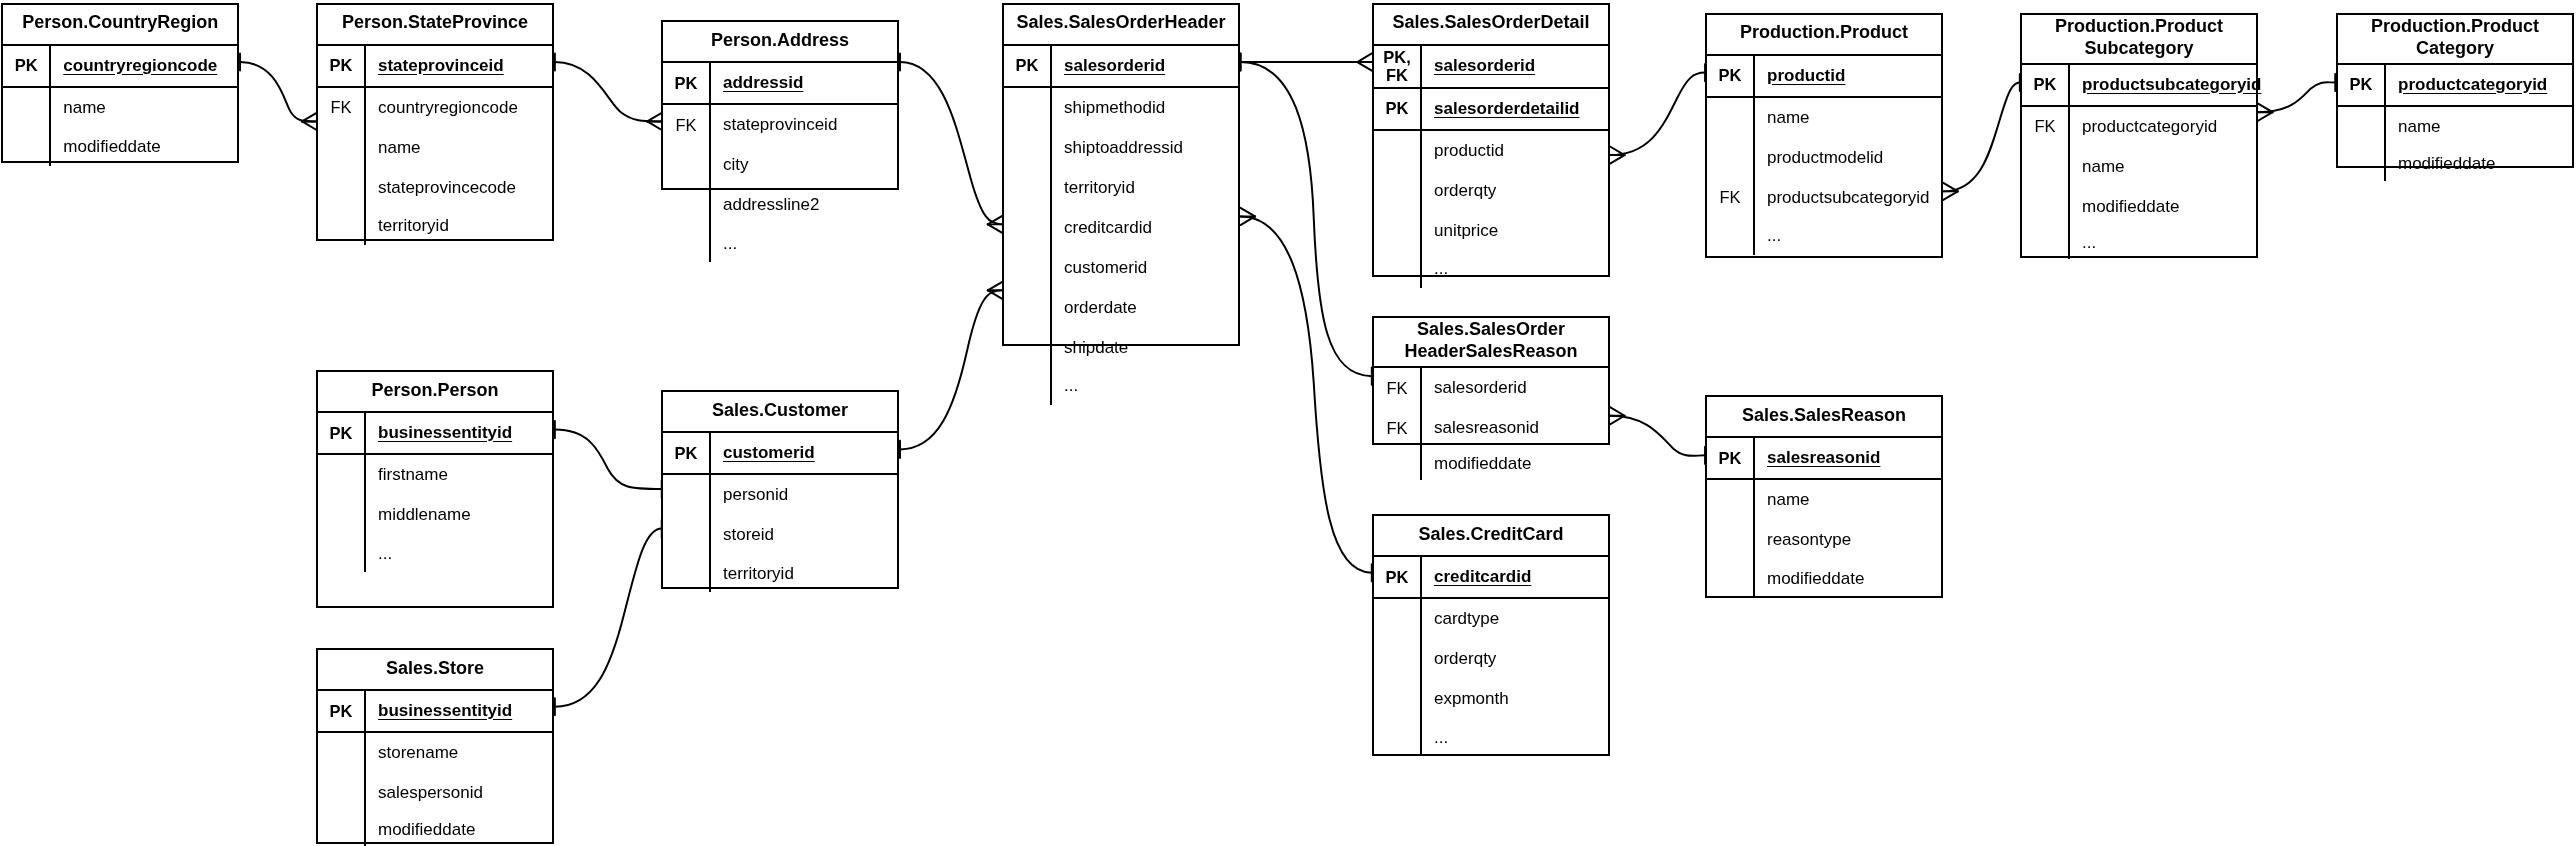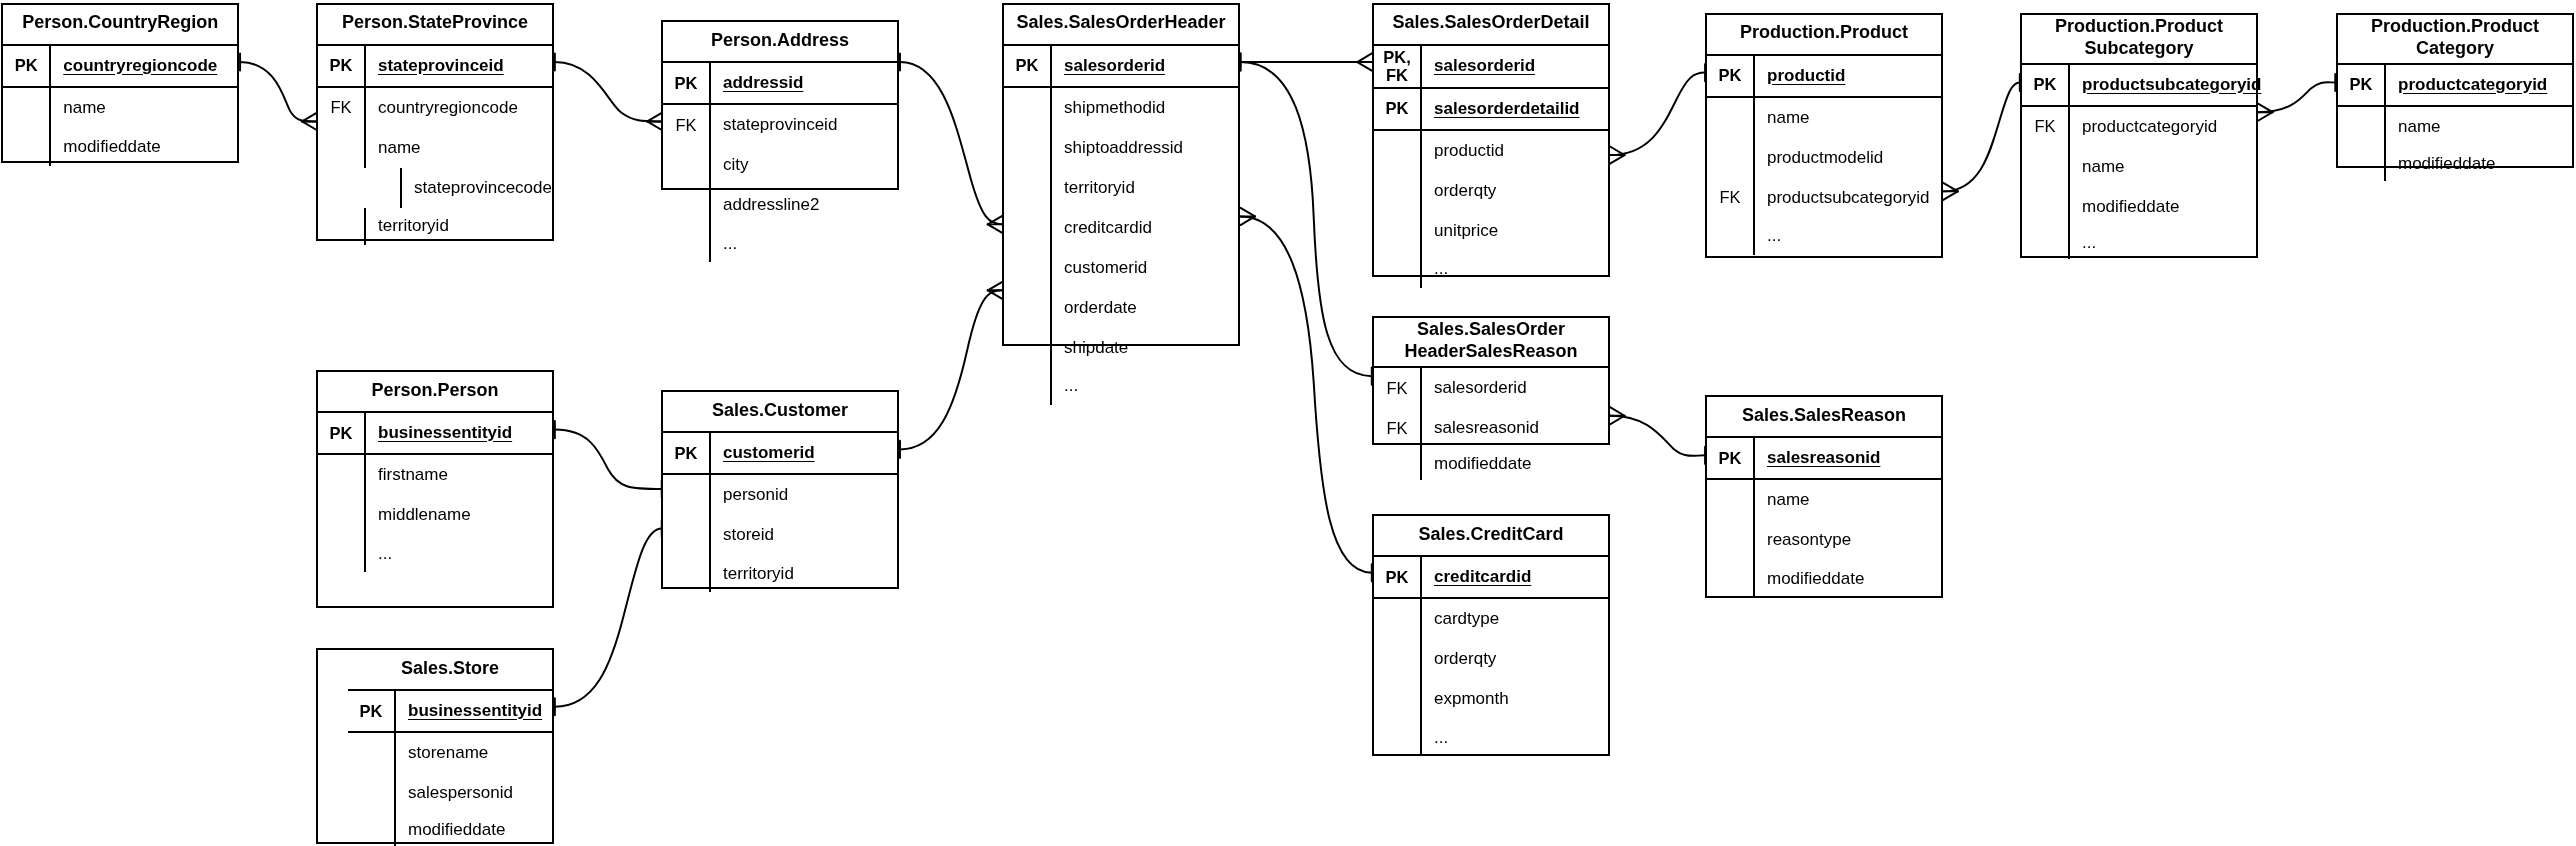--- a/index.html
+++ b/index.html
@@ -232,21 +232,21 @@
             <span>FK</span>
           </div>
           <div class="name-cell">countryregioncode</div>
         </div>
         <div class="field-row" style="height: 40px;">
           <div class="key-cell">
             <span></span>
           </div>
           <div class="name-cell">name</div>
         </div>
-        <div class="field-row" style="height: 40px; padding-left: 36px;">
+        <div class="field-row" style="height: 40px;">
           <div class="key-cell">
             <span></span>
           </div>
           <div class="name-cell">stateprovincecode</div>
         </div>
         <div class="field-row" style="height: 37px;">
           <div class="key-cell">
             <span></span>
           </div>
           <div class="name-cell">territoryid</div>
@@ -667,21 +667,21 @@
           <div class="name-cell">storeid</div>
         </div>
         <div class="field-row" style="height: 37px;">
           <div class="key-cell">
             <span></span>
           </div>
           <div class="name-cell">territoryid</div>
         </div>
       </div>
     </div>
-    <div class="entity" style="left: 316px; top: 648px; width: 238px; height: 196px; padding-left: 30px;">
+    <div class="entity" style="left: 316px; top: 648px; width: 238px; height: 196px;">
       <div class="entity-title" style="height: 41px;">
         <span>Sales.Store</span>
       </div>
       <div class="entity-section">
         <div class="field-row" style="height: 40px;">
           <div class="key-cell bold">
             <span>PK</span>
           </div>
           <div class="name-cell key">businessentityid</div>
         </div>

